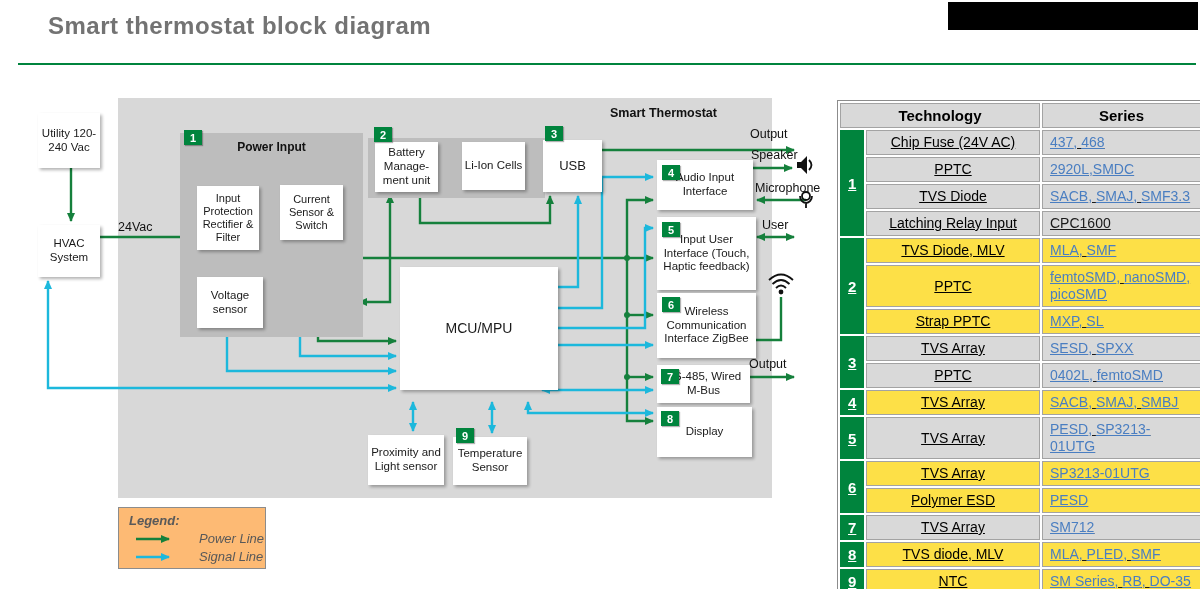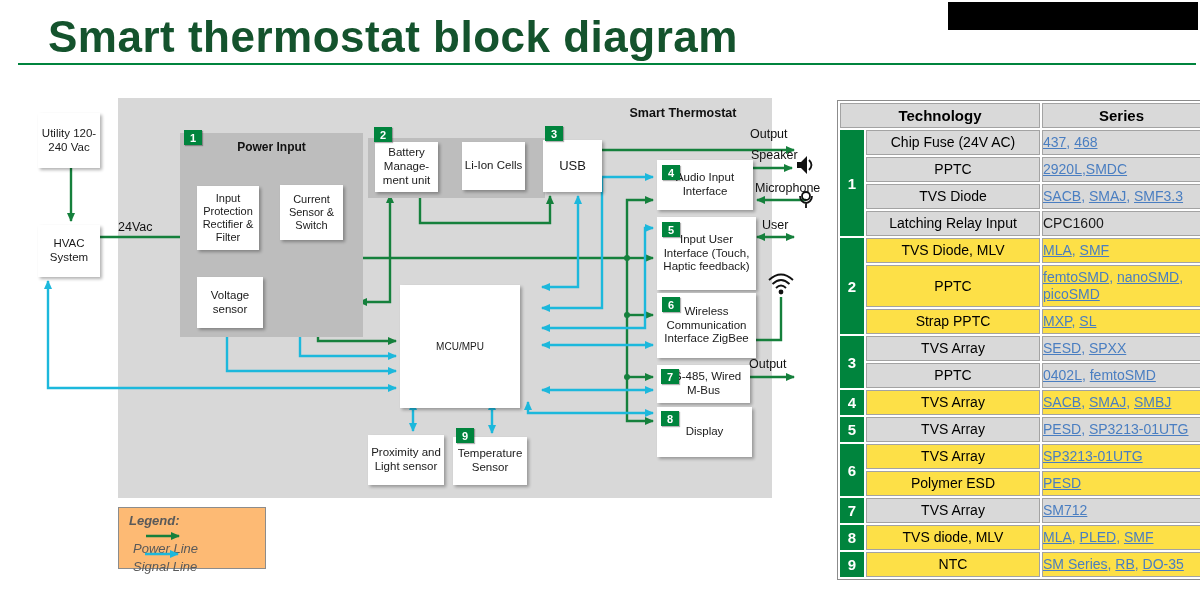--- a/index.html
+++ b/index.html
@@ -1,45 +1,45 @@
 <!DOCTYPE html>
 <html><head>
 <meta charset="utf-8">
 <style>
   html,body{margin:0;padding:0;background:#fff;}
   #canvas{position:relative;width:1200px;height:589px;background:#fff;overflow:hidden;
           font-family:"Liberation Sans","DejaVu Sans",sans-serif;color:#1a1a1a;}
 
   
-  .page-title{position:absolute;left:48px;top:12px;font-size:44px;font-weight:bold;color:#14532d;letter-spacing:.5px;}
+  .page-title{position:absolute;left:48px;top:12px;font-size:24px;font-weight:bold;color:#737373;letter-spacing:.5px;}
   .title-rule{position:absolute;left:18px;top:63px;width:1178px;height:2px;background:#00843d;}
   .logo-box{position:absolute;left:948px;top:2px;width:250px;height:28px;background:#000;}
 
   
   .panel{position:absolute;left:118px;top:98px;width:654px;height:400px;background:#d8d8d8;}
-  .panel-label{position:absolute;left:610px;top:106px;width:146px;text-align:center;font-weight:bold;font-size:12.5px;color:#111;}
+  .panel-label{position:absolute;left:610px;top:106px;width:146px;text-align:left;font-weight:bold;font-size:12.5px;color:#111;}
 
   .grp{position:absolute;background:#bdbdbd;}
   #g-power{left:180px;top:133px;width:183px;height:204px;}
   #g-batt{left:368px;top:138px;width:177px;height:60px;}
   .grp-title{position:absolute;left:0;top:7px;width:100%;text-align:center;font-weight:bold;font-size:12px;color:#111;}
 
   .blk{position:absolute;background:#fff;box-shadow:2px 2px 3px rgba(0,0,0,.3);
        display:flex;align-items:center;justify-content:center;text-align:center;
        font-size:11.5px;line-height:1.2;padding:2px;box-sizing:border-box;}
   #b-utility{left:38px;top:113px;width:62px;height:55px;}
   #b-hvac{left:38px;top:225px;width:62px;height:52px;}
   #b-inprot{left:197px;top:186px;width:62px;height:64px;font-size:11px;}
   #b-cursen{left:280px;top:185px;width:63px;height:55px;font-size:11px;}
   #b-voltsen{left:197px;top:277px;width:66px;height:51px;}
   #b-psu{left:293px;top:277px;width:62px;height:51px;font-size:13px;}
   #b-batt{left:375px;top:142px;width:63px;height:50px;font-size:11.5px;}
   #b-liion{left:462px;top:142px;width:63px;height:48px;}
   #b-usb{left:543px;top:140px;width:59px;height:52px;font-size:13px;}
-  #b-mcu{left:400px;top:285px;width:120px;height:123px;font-size:10px;}
+  #b-mcu{left:400px;top:267px;width:158px;height:123px;font-size:14px;}
   #b-audio{left:657px;top:160px;width:96px;height:50px;}
   #b-userif{left:657px;top:217px;width:99px;height:73px;}
   #b-wireless{left:657px;top:293px;width:99px;height:65px;}
   #b-rs485{left:657px;top:365px;width:93px;height:38px;}
   #b-display{left:657px;top:407px;width:95px;height:50px;}
   #b-prox{left:368px;top:435px;width:76px;height:50px;}
   #b-temp{left:453px;top:437px;width:74px;height:48px;}
 
   .badge{position:absolute;width:18px;height:15px;background:#00843d;color:#fff;font-weight:bold;
          font-size:11px;display:flex;align-items:center;justify-content:center;z-index:5;
@@ -52,35 +52,35 @@
   #l-24vac{left:118px;top:220px;}
   #l-out1{left:750px;top:127px;}
   #l-speaker{left:751px;top:148px;}
   #l-mic{left:755px;top:181px;}
   #l-user{left:762px;top:218px;}
   #l-out2{left:749px;top:357px;}
 
   
   .legend{position:absolute;left:118px;top:507px;width:146px;height:60px;background:#fdba74;border:1px solid #8c8c8c;}
   .legend-title{position:absolute;left:10px;top:5px;font-weight:bold;font-style:italic;font-size:13px;color:#595959;}
-  .legend-row{position:absolute;left:14px;display:flex;align-items:center;gap:0;font-style:italic;font-size:13px;color:#595959;flex-direction:column;}
+  .legend-row{position:absolute;left:14px;display:flex;align-items:center;gap:20px;font-style:italic;font-size:13px;color:#595959;}
   #lg-power{top:23px;} #lg-signal{top:41px;}
 
   
   .overlay{position:absolute;left:0;top:0;width:1200px;height:589px;pointer-events:none;}
   .gl{stroke:#15803c;stroke-width:2.4;fill:none;}
   .cl{stroke:#1cb8dc;stroke-width:2.4;fill:none;}
   .ic{stroke:#111;fill:none;stroke-width:1.8;}
   .dotg{fill:#15803c;}
 
   
   .tbl{position:absolute;left:837px;top:100px;width:361px;border-collapse:separate;border-spacing:2px;
        background:#fff;border:1px solid #8c8c8c;table-layout:fixed;font-size:14px;}
   .tbl th{background:#d9d9d9;border:1px solid #a3a3a3;font-size:15px;font-weight:bold;padding:3px 4px;color:#000;}
-  .tbl td{border:1px solid #a3a3a3;padding:3px 0;line-height:17px;vertical-align:middle;}
+  .tbl td{border:1px solid #a3a3a3;padding:3px 7px;line-height:17px;vertical-align:middle;text-decoration:underline;}
   .tbl td.num{background:#00843d;color:#fff;font-weight:bold;text-align:center;font-size:15px;border:1px solid #00843d;}
   .tbl td.tech{text-align:center;color:#000;}
   .tbl td.series{text-align:left;}
   .tbl .gray{background:#d9d9d9;} .tbl .white{background:#fde047;}
   .tbl a{color:#4a7ec1;text-decoration:underline;}
   .tbl .sep{color:#4a7ec1;text-decoration:none;}
   col.c-num{width:24px;} col.c-tech{width:174px;} col.c-series{width:159px;}
 </style>
 </head>
 <body>

